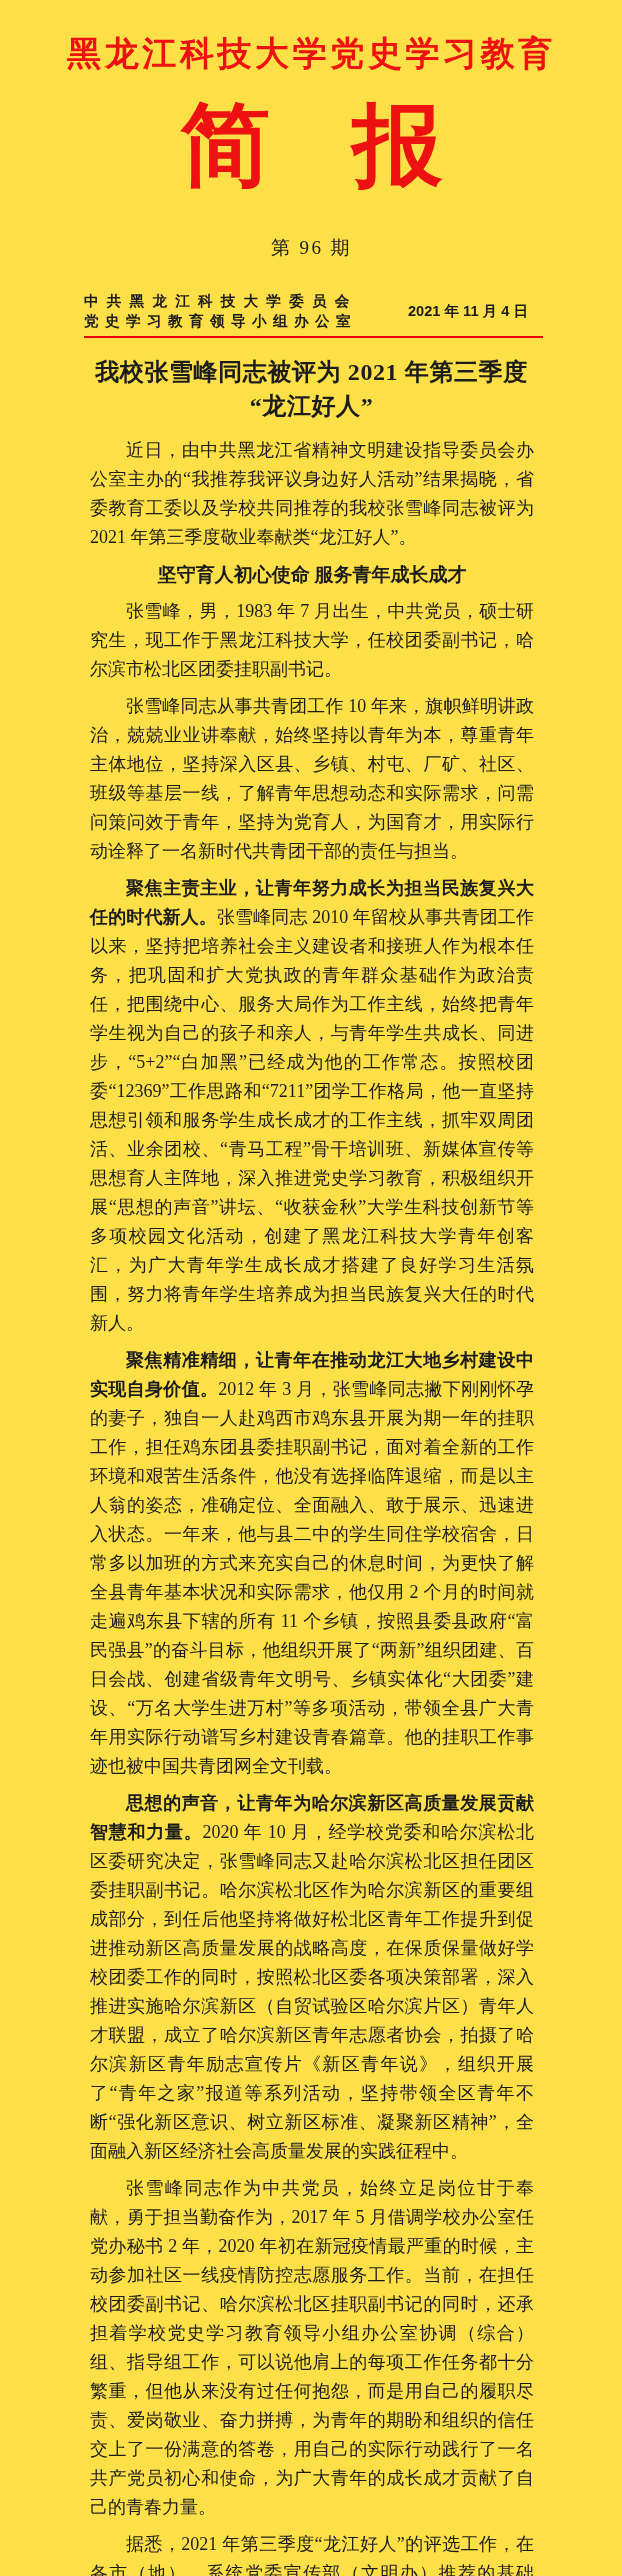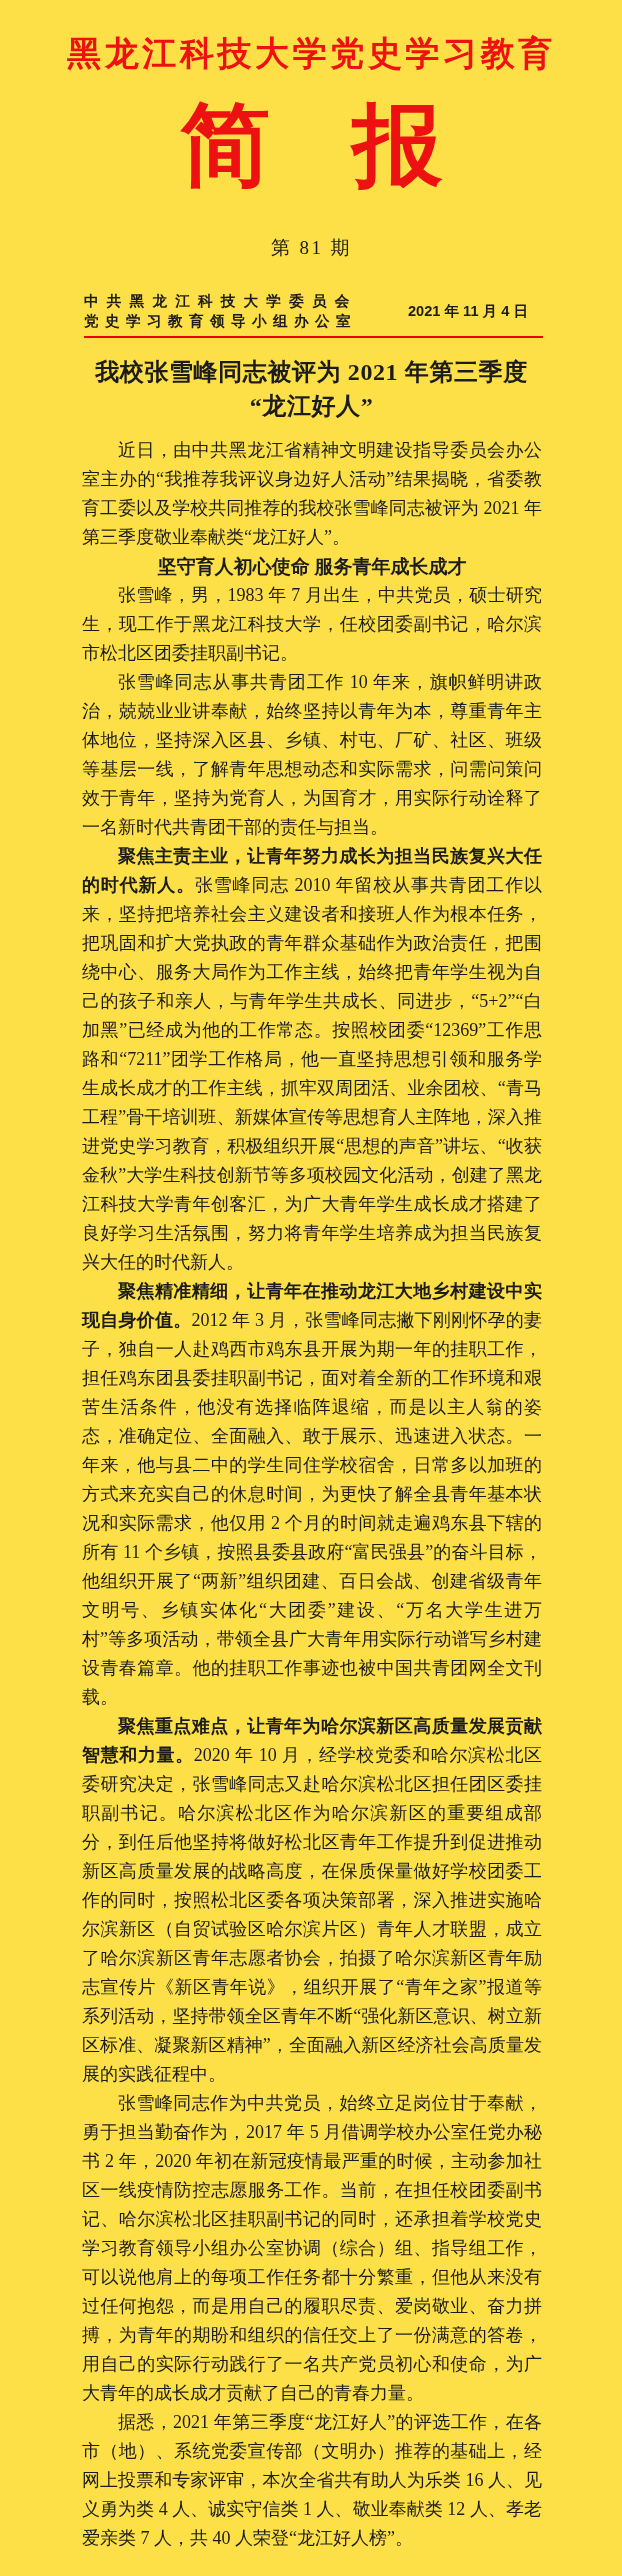--- a/index.html
+++ b/index.html
@@ -84,21 +84,21 @@
   
   .body-text {
     margin: 13.4px 82px 0 82px;
     width: 460px;
     font-size: 18px;
     line-height: 29px;
     text-align: justify;
     text-justify: inter-character;
   }
   .body-text p {
-    margin: 0;
+    margin: 8px;
     text-indent: 2em;
   }
   .body-text .subhead {
     text-indent: 0;
     text-align: center;
     font-weight: 700;
     font-size: 19px;
   }
   .lead-in { font-weight: 700; }
 </style>
@@ -107,21 +107,21 @@
 
 <div class="page">
 
   <div class="masthead-org" style="color: rgb(237, 17, 17);">黑龙江科技大学党史学习教育</div>
 
   <div class="bulletin-title">
     <span style="color: rgb(237, 17, 17);">简</span>
     <span style="color: rgb(237, 17, 17);">报</span>
   </div>
 
-  <div class="issue-no">第 81 期</div>
+  <div class="issue-no">第 96 期</div>
 
   <div class="issuer-row">
     <div class="issuer-lines">
       <div class="issuer-line l1">中共黑龙江科技大学委员会</div>
       <div class="issuer-line l2">党史学习教育领导小组办公室</div>
     </div>
     <div class="publish-date">2021 年 11 月 4 日</div>
   </div>
 
   <div class="rule" style="background: rgb(238, 0, 0);"></div>
@@ -131,19 +131,19 @@
     <div>“龙江好人”</div>
   </div>
 
   <div class="body-text">
     <p>近日，由中共黑龙江省精神文明建设指导委员会办公室主办的“我推荐我评议身边好人活动”结果揭晓，省委教育工委以及学校共同推荐的我校张雪峰同志被评为 2021 年第三季度敬业奉献类“龙江好人”。</p>
     <p class="subhead">坚守育人初心使命 服务青年成长成才</p>
     <p>张雪峰，男，1983 年 7 月出生，中共党员，硕士研究生，现工作于黑龙江科技大学，任校团委副书记，哈尔滨市松北区团委挂职副书记。</p>
     <p>张雪峰同志从事共青团工作 10 年来，旗帜鲜明讲政治，兢兢业业讲奉献，始终坚持以青年为本，尊重青年主体地位，坚持深入区县、乡镇、村屯、厂矿、社区、班级等基层一线，了解青年思想动态和实际需求，问需问策问效于青年，坚持为党育人，为国育才，用实际行动诠释了一名新时代共青团干部的责任与担当。</p>
     <p><span class="lead-in">聚焦主责主业，让青年努力成长为担当民族复兴大任的时代新人。</span><span>张雪峰同志 2010 年留校从事共青团工作以来，坚持把培养社会主义建设者和接班人作为根本任务，把巩固和扩大党执政的青年群众基础作为政治责任，把围绕中心、服务大局作为工作主线，始终把青年学生视为自己的孩子和亲人，与青年学生共成长、同进步，“5+2”“白加黑”已经成为他的工作常态。按照校团委“12369”工作思路和“7211”团学工作格局，他一直坚持思想引领和服务学生成长成才的工作主线，抓牢双周团活、业余团校、“青马工程”骨干培训班、新媒体宣传等思想育人主阵地，深入推进党史学习教育，积极组织开展“思想的声音”讲坛、“收获金秋”大学生科技创新节等多项校园文化活动，创建了黑龙江科技大学青年创客汇，为广大青年学生成长成才搭建了良好学习生活氛围，努力将青年学生培养成为担当民族复兴大任的时代新人。</span></p>
     <p><span class="lead-in">聚焦精准精细，让青年在推动龙江大地乡村建设中实现自身价值。</span><span>2012 年 3 月，张雪峰同志撇下刚刚怀孕的妻子，独自一人赴鸡西市鸡东县开展为期一年的挂职工作，担任鸡东团县委挂职副书记，面对着全新的工作环境和艰苦生活条件，他没有选择临阵退缩，而是以主人翁的姿态，准确定位、全面融入、敢于展示、迅速进入状态。一年来，他与县二中的学生同住学校宿舍，日常多以加班的方式来充实自己的休息时间，为更快了解全县青年基本状况和实际需求，他仅用 2 个月的时间就走遍鸡东县下辖的所有 11 个乡镇，按照县委县政府“富民强县”的奋斗目标，他组织开展了“两新”组织团建、百日会战、创建省级青年文明号、乡镇实体化“大团委”建设、“万名大学生进万村”等多项活动，带领全县广大青年用实际行动谱写乡村建设青春篇章。他的挂职工作事迹也被中国共青团网全文刊载。</span></p>
-    <p><span class="lead-in">聚焦重点难点，让青年为哈尔滨新区高质量发展贡献智慧和力量。</span><span>2020 年 10 月，经学校党委和哈尔滨松北区委研究决定，张雪峰同志又赴哈尔滨松北区担任团区委挂职副书记。哈尔滨松北区作为哈尔滨新区的重要组成部分，到任后他坚持将做好松北区青年工作提升到促进推动新区高质量发展的战略高度，在保质保量做好学校团委工作的同时，按照松北区委各项决策部署，深入推进实施哈尔滨新区（自贸试验区哈尔滨片区）青年人才联盟，成立了哈尔滨新区青年志愿者协会，拍摄了哈尔滨新区青年励志宣传片《新区青年说》，组织开展了“青年之家”报道等系列活动，坚持带领全区青年不断“强化新区意识、树立新区标准、凝聚新区精神”，全面融入新区经济社会高质量发展的实践征程中。</span></p>
+    <p><span class="lead-in">思想的声音，让青年为哈尔滨新区高质量发展贡献智慧和力量。</span><span>2020 年 10 月，经学校党委和哈尔滨松北区委研究决定，张雪峰同志又赴哈尔滨松北区担任团区委挂职副书记。哈尔滨松北区作为哈尔滨新区的重要组成部分，到任后他坚持将做好松北区青年工作提升到促进推动新区高质量发展的战略高度，在保质保量做好学校团委工作的同时，按照松北区委各项决策部署，深入推进实施哈尔滨新区（自贸试验区哈尔滨片区）青年人才联盟，成立了哈尔滨新区青年志愿者协会，拍摄了哈尔滨新区青年励志宣传片《新区青年说》，组织开展了“青年之家”报道等系列活动，坚持带领全区青年不断“强化新区意识、树立新区标准、凝聚新区精神”，全面融入新区经济社会高质量发展的实践征程中。</span></p>
     <p>张雪峰同志作为中共党员，始终立足岗位甘于奉献，勇于担当勤奋作为，2017 年 5 月借调学校办公室任党办秘书 2 年，2020 年初在新冠疫情最严重的时候，主动参加社区一线疫情防控志愿服务工作。当前，在担任校团委副书记、哈尔滨松北区挂职副书记的同时，还承担着学校党史学习教育领导小组办公室协调（综合）组、指导组工作，可以说他肩上的每项工作任务都十分繁重，但他从来没有过任何抱怨，而是用自己的履职尽责、爱岗敬业、奋力拼搏，为青年的期盼和组织的信任交上了一份满意的答卷，用自己的实际行动践行了一名共产党员初心和使命，为广大青年的成长成才贡献了自己的青春力量。</p>
     <p>据悉，2021 年第三季度“龙江好人”的评选工作，在各市（地）、系统党委宣传部（文明办）推荐的基础上，经网上投票和专家评审，本次全省共有助人为乐类 16 人、见义勇为类 4 人、诚实守信类 1 人、敬业奉献类 12 人、孝老爱亲类 7 人，共 40 人荣登“龙江好人榜”。</p>
   </div>
 
 </div>
 
 
 </body></html>

